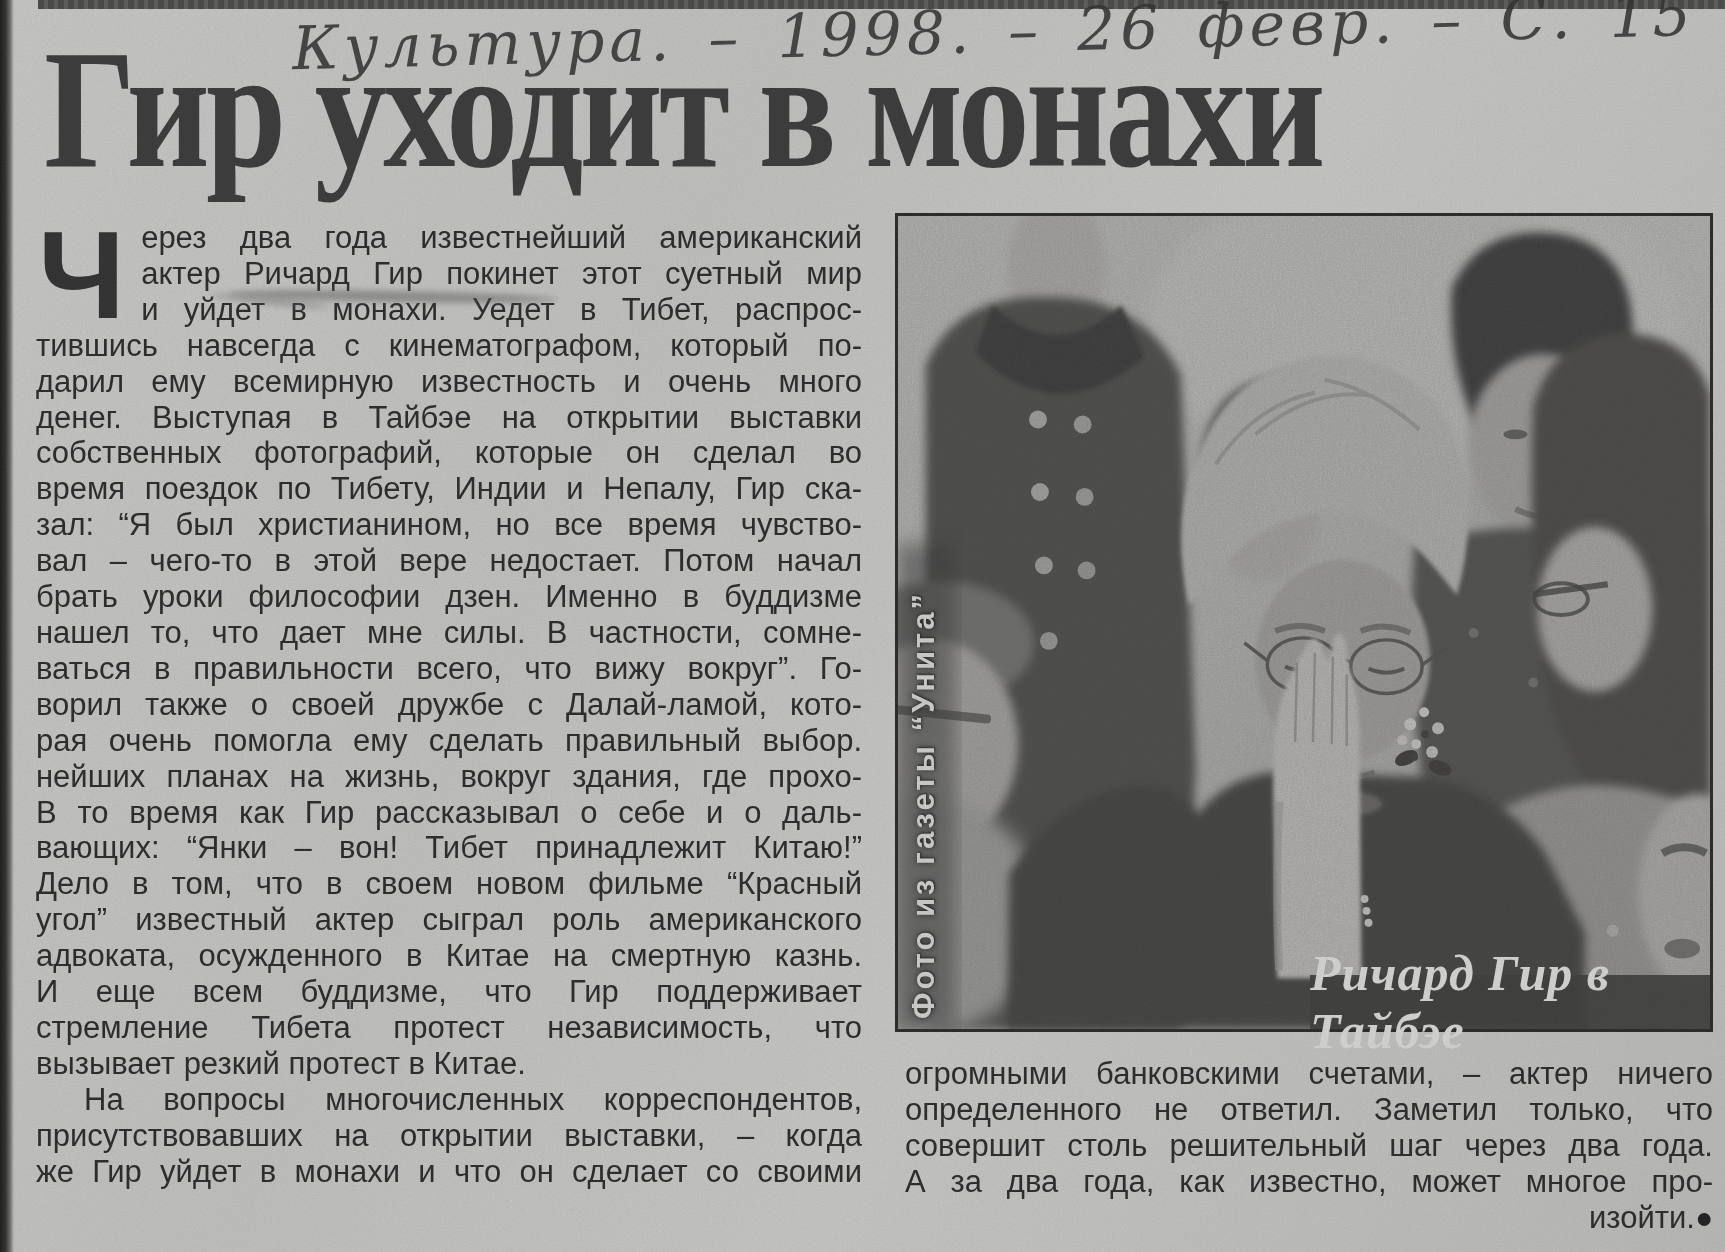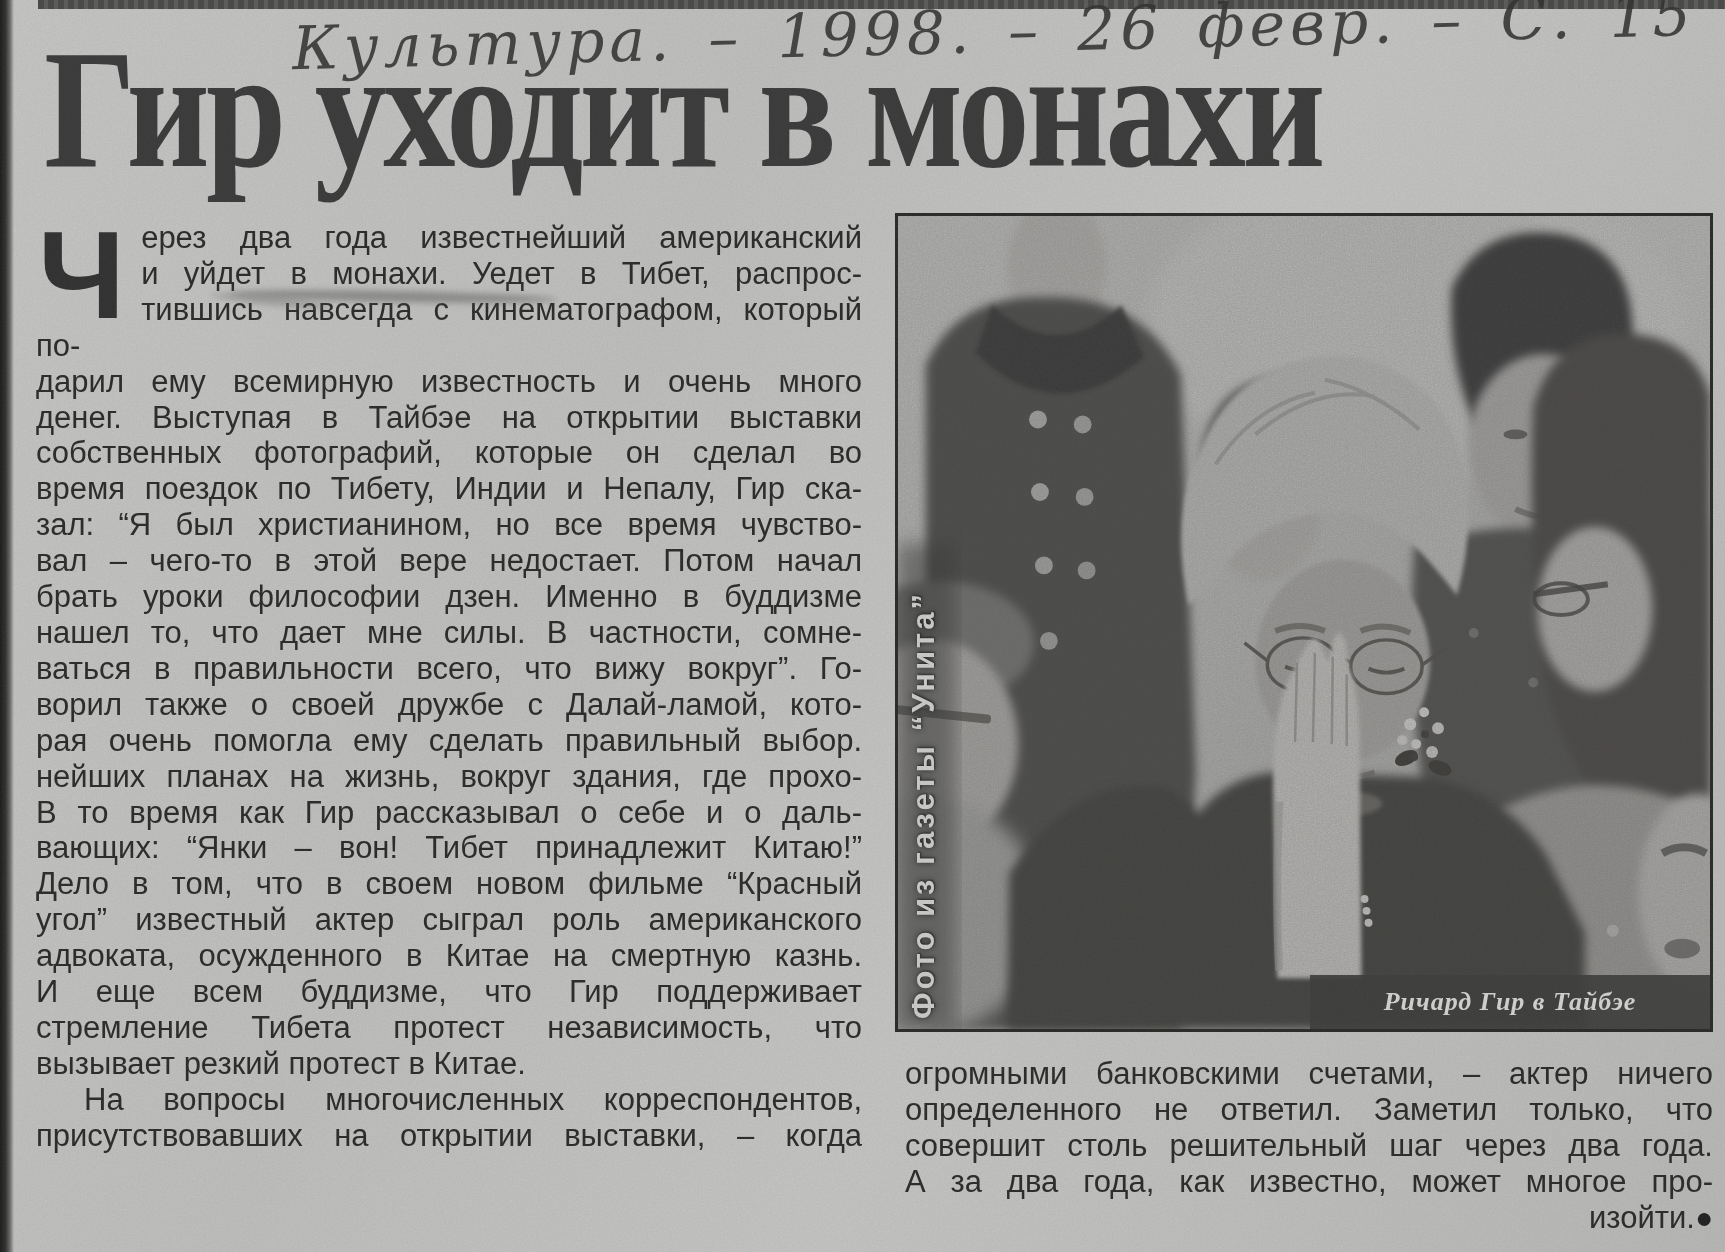--- a/index.html
+++ b/index.html
@@ -45,41 +45,42 @@
   .photo-wrap { position:absolute; left:895px; top:213px; width:818px; height:819px;
     border:3px solid #242422; box-sizing:border-box; background:#b3b3b1; z-index:1; }
   .photo-wrap svg.photo { width:100%; height:100%; display:block; }
   .photo-credit { position:absolute; left:8px; bottom:10px; z-index:3;
     writing-mode:vertical-rl; transform:rotate(180deg);
     font-weight:700; font-size:31px; letter-spacing:3px; color:#d3d3d1;
     text-shadow:0 0 6px rgba(15,15,15,.75), 1px 1px 2px rgba(15,15,15,.6); white-space:nowrap; }
   .photo-caption { position:absolute; right:0; bottom:0; width:400px; height:54px; z-index:3;
     background:rgba(58,58,56,.93); display:flex; align-items:center; justify-content:center; }
   .photo-caption span { font-family:"Liberation Serif", serif; font-style:italic; font-weight:700;
-    font-size:26px; color:#dbdbd9; letter-spacing:1px; }
+    font-size:50px; color:#dbdbd9; letter-spacing:1px; }
   
   .grain { position:absolute; left:0; top:0; width:1725px; height:1252px; z-index:9;
     pointer-events:none; }
 </style>
 </head>
 <body>
 
 <div class="page">
 
   <div class="edge-top"></div>
   <div class="edge-left"></div>
 
   <div class="handwriting">Культура. – 1998. – 26 февр. – С. 15</div>
 
   <h1 class="headline">Гир уходит в монахи</h1>
 
   <div class="col-left">
     <span class="dropcap">Ч</span>
     <div class="para p1 last-left">
         <div class="line">ерез два года известнейший американский</div>
+        <div class="line">актер Ричард Гир покинет этот суетный мир</div>
         <div class="line">и уйдет в монахи. Уедет в Тибет, распрос-</div>
         <div class="line">тившись навсегда с кинематографом, который по-</div>
         <div class="line">дарил ему всемирную известность и очень много</div>
         <div class="line">денег. Выступая в Тайбэе на открытии выставки</div>
         <div class="line">собственных фотографий, которые он сделал во</div>
         <div class="line">время поездок по Тибету, Индии и Непалу, Гир ска-</div>
         <div class="line">зал: “Я был христианином, но все время чувство-</div>
         <div class="line">вал – чего-то в этой вере недостает. Потом начал</div>
         <div class="line">брать уроки философии дзен. Именно в буддизме</div>
         <div class="line">нашел то, что дает мне силы. В частности, сомне-</div>
@@ -92,20 +93,21 @@
         <div class="line">Дело в том, что в своем новом фильме “Красный</div>
         <div class="line">угол” известный актер сыграл роль американского</div>
         <div class="line">адвоката, осужденного в Китае на смертную казнь.</div>
         <div class="line">И еще всем буддизме, что Гир поддерживает</div>
         <div class="line">стремление Тибета протест независимость, что</div>
         <div class="line">вызывает резкий протест в Китае.</div>
       </div>
     <div class="para p2 indent-first">
         <div class="line">На вопросы многочисленных корреспондентов,</div>
         <div class="line">присутствовавших на открытии выставки, – когда</div>
+        <div class="line">же Гир уйдет в монахи и что он сделает со своими</div>
       </div>
   </div>
 
   <div class="pencil"></div>
   <div class="pencil-tail"></div>
 
   <div class="photo-wrap">
     <svg class="photo" viewBox="0 0 818 819" preserveAspectRatio="none">
       <defs>
         <linearGradient id="pbg" x1="0" y1="0" x2="1" y2="1">

